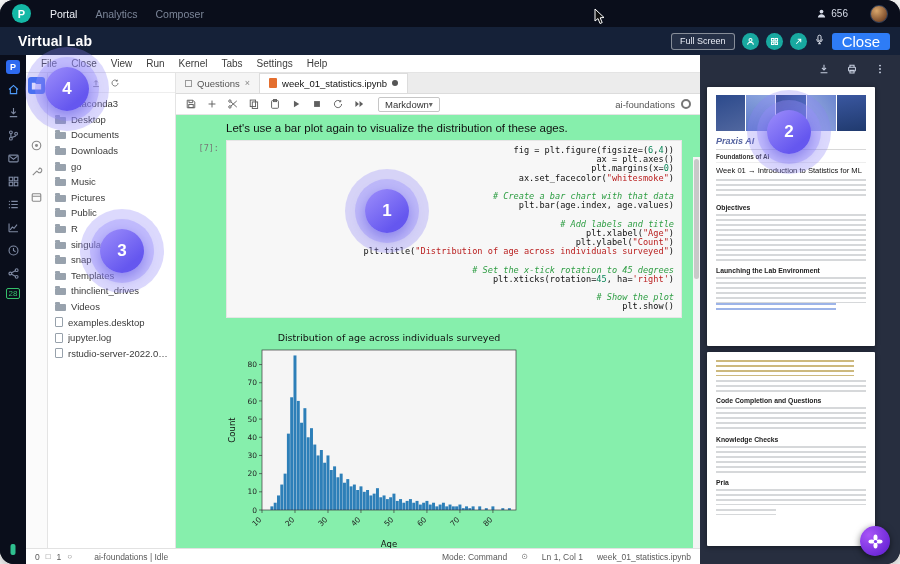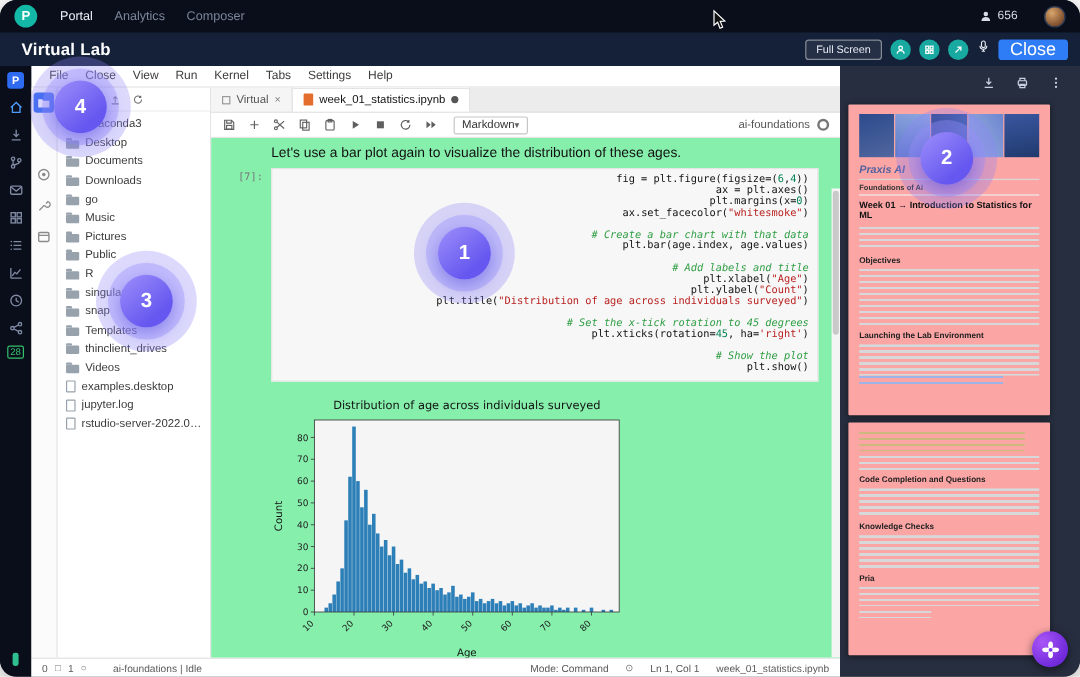--- a/index.html
+++ b/index.html
@@ -125,34 +125,34 @@
                align-items:center; font-size:8.5px; color:#5a5a5a; padding:0 9px; gap:6px; }
   .sb-ic { font-size:8px; color:#777; }
   .sb-sep { width:10px; }
   .sb-right { margin-left:auto; display:flex; gap:14px; align-items:center; }
 
   
   .doc-panel { width:200px; background:#272e3f; position:relative; flex:none; }
   .doc-toolbar { display:flex; justify-content:flex-end; gap:16px; padding:8px 14px 6px 0; }
   .doc-toolbar svg { width:12px; height:12px; stroke:#c9d1e2; fill:none; stroke-width:1.2; }
   .doc-toolbar svg .f { fill:#c9d1e2; stroke:none; }
-  .doc-page { position:absolute; left:7px; right:25px; background:#fca5a5; border-radius:1px;
+  .doc-page { position:absolute; left:7px; right:25px; background:#ffffff; border-radius:1px;
               box-shadow:0 1px 5px rgba(0,0,0,.45); padding:8px 9px; overflow:hidden; }
   .page1 { top:32px; height:259px; }
   .page2 { top:297px; height:194px; }
   .collage { height:36px; display:flex; gap:1px; margin-bottom:5px; }
   .collage div { flex:1; }
   .c1{background:linear-gradient(160deg,#2c4a8c,#51679f);} .c2{background:linear-gradient(200deg,#8fa7e0,#5b79c7);}
   .c3{background:linear-gradient(120deg,#24407e,#3d6ab5);} .c4{background:linear-gradient(240deg,#6c86cf,#9fb2e4);}
   .c5{background:linear-gradient(170deg,#3a57a0,#203a6e);}
   .doc-logo { font-size:9px; font-weight:bold; font-style:italic; color:#54639f; margin:2px 0 3px; }
   .doc-rule { border:none; border-top:1px solid #d8d8d8; margin:2px 0 3px; }
   .doc-course { font-size:6.3px; font-weight:bold; color:#333; border-bottom:1px solid #eee;
                 padding-bottom:2px; margin-bottom:3px; }
-  .doc-title { font-size:7.6px; font-weight:bold; color:#111; margin:2px 0 4px; line-height:1.25; }
+  .doc-title { font-size:7.6px; font-weight:normal; color:#111; margin:2px 0 4px; line-height:1.25; }
   .doc-h { font-size:6.8px; font-weight:bold; color:#222; margin:5px 0 3px; }
   .sk { background:repeating-linear-gradient(to bottom,#d6d8da 0,#d6d8da 2px,transparent 2px,transparent 5px); }
   .sk-link { background:repeating-linear-gradient(to bottom,#9db4e8 0,#9db4e8 2px,transparent 2px,transparent 5px); }
   .sk-code { background:repeating-linear-gradient(to bottom,#cdb97e 0,#cdb97e 2px,transparent 2px,transparent 5px); }
 
   .pria { position:absolute; right:10px; bottom:8px; width:30px; height:30px; border-radius:50%;
           background:radial-gradient(circle at 30% 30%, #a855f7, #6d28d9 75%);
           box-shadow:0 2px 7px rgba(0,0,0,.55); display:flex; align-items:center; justify-content:center; }
   .pria svg { width:17px; height:17px; }
 
@@ -413,21 +413,21 @@
               <span class="fb-icon"></span>
               <span class="fb-label">rstudio-server-2022.07.1-5..</span>
             </div>
           </div>
         </div>
 
         <div class="nb-area">
           <div class="tabbar">
             <div class="tab">
               <span class="launcher-icon"></span>
-              <span>Virtual</span>
+              <span>Questions</span>
               <span class="tab-close">×</span>
             </div>
             <div class="tab active">
               <span class="nb-tab-icon"></span>
               <span>week_01_statistics.ipynb</span>
               <span class="tab-dot"></span>
             </div>
           </div>
 
           <div class="nb-toolbar">

